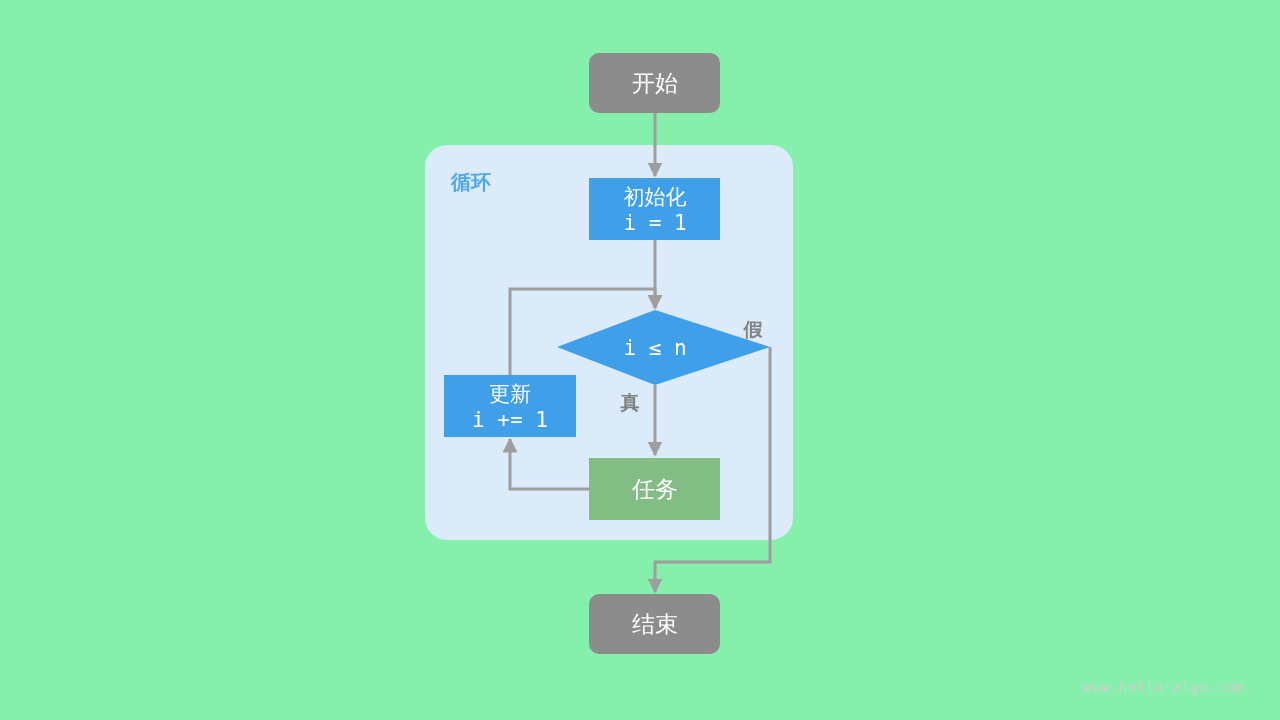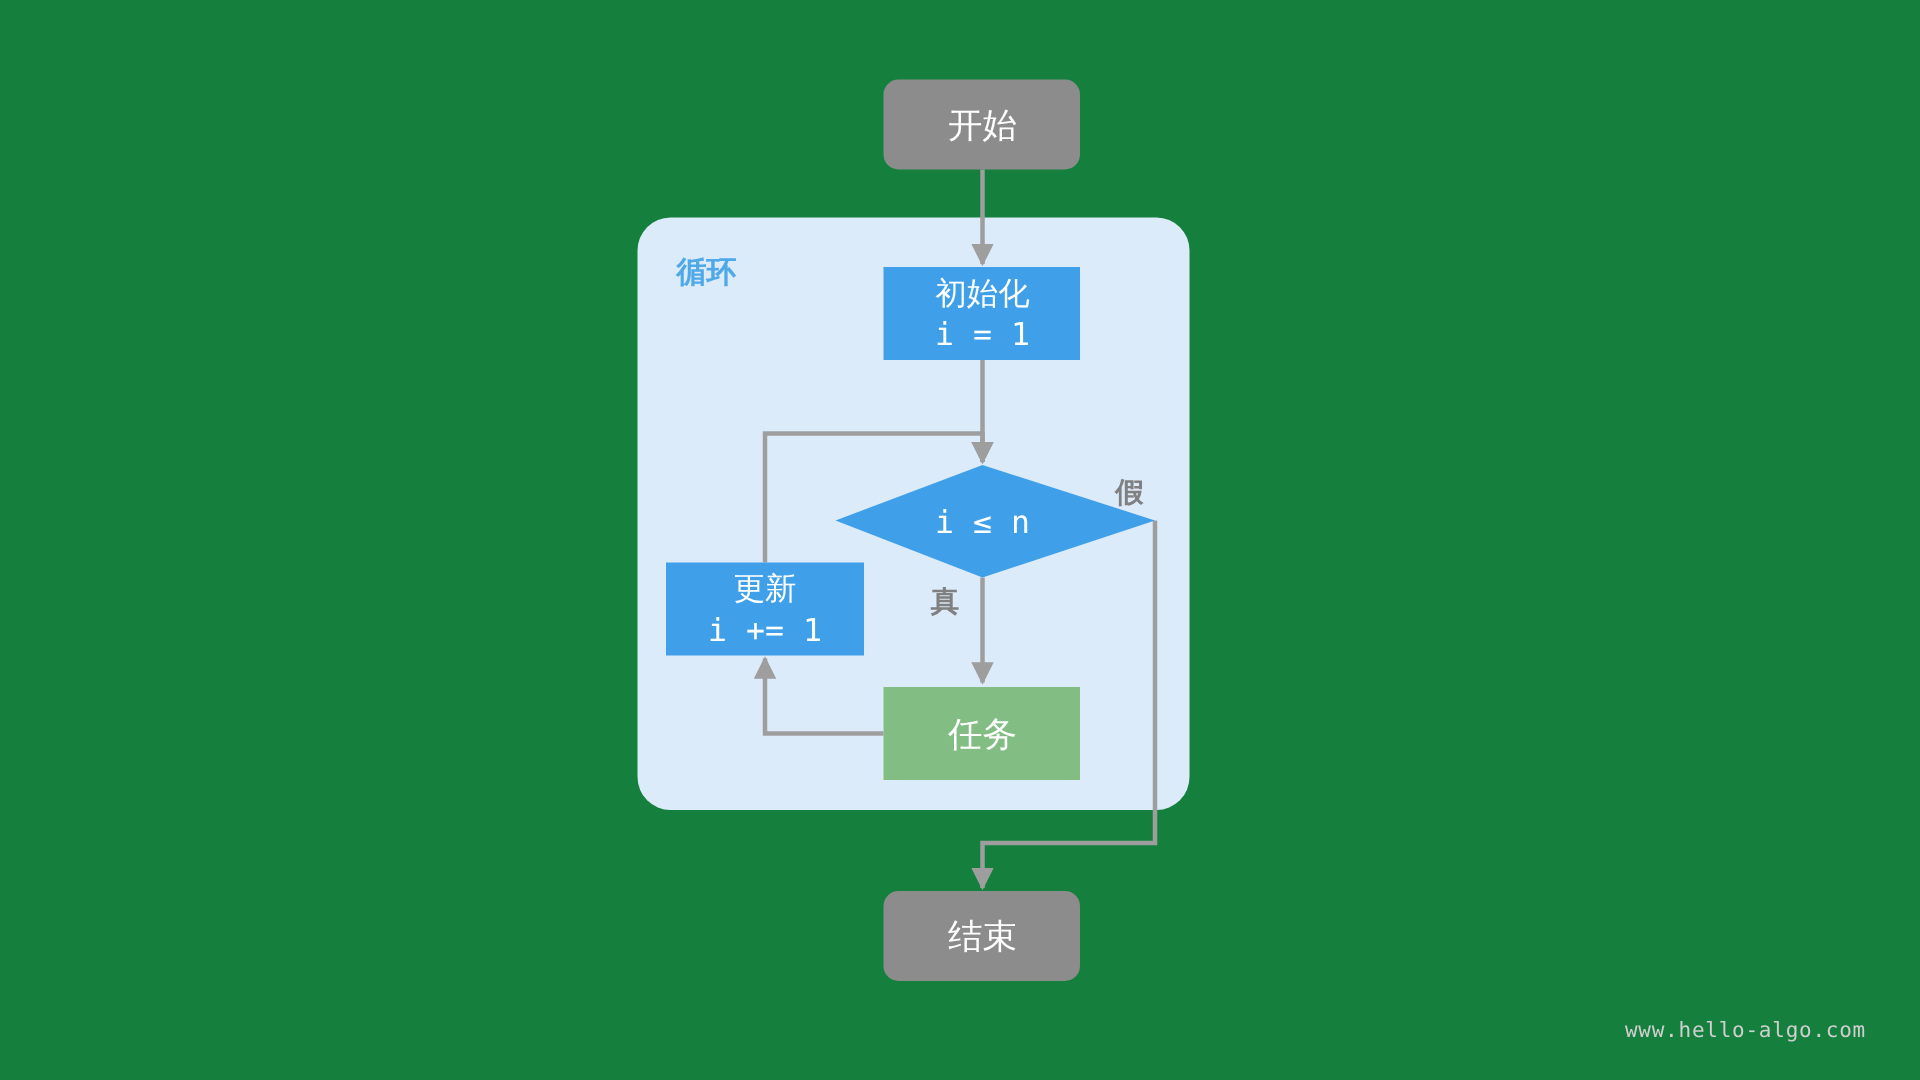--- a/index.html
+++ b/index.html
@@ -10,21 +10,21 @@
   body {
     width: 1280px;
     height: 720px;
     font-family: "Liberation Sans", "DejaVu Sans", sans-serif;
     overflow: hidden;
   }
   #flowchart-canvas {
     position: relative;
     width: 1280px;
     height: 720px;
-    background: #15803d;
+    background: #86efac;
   }
   svg.layer {
     position: absolute;
     top: 0;
     left: 0;
     width: 1280px;
     height: 720px;
   }
   .node-text {
     font-family: "Liberation Sans", "DejaVu Sans", sans-serif;

